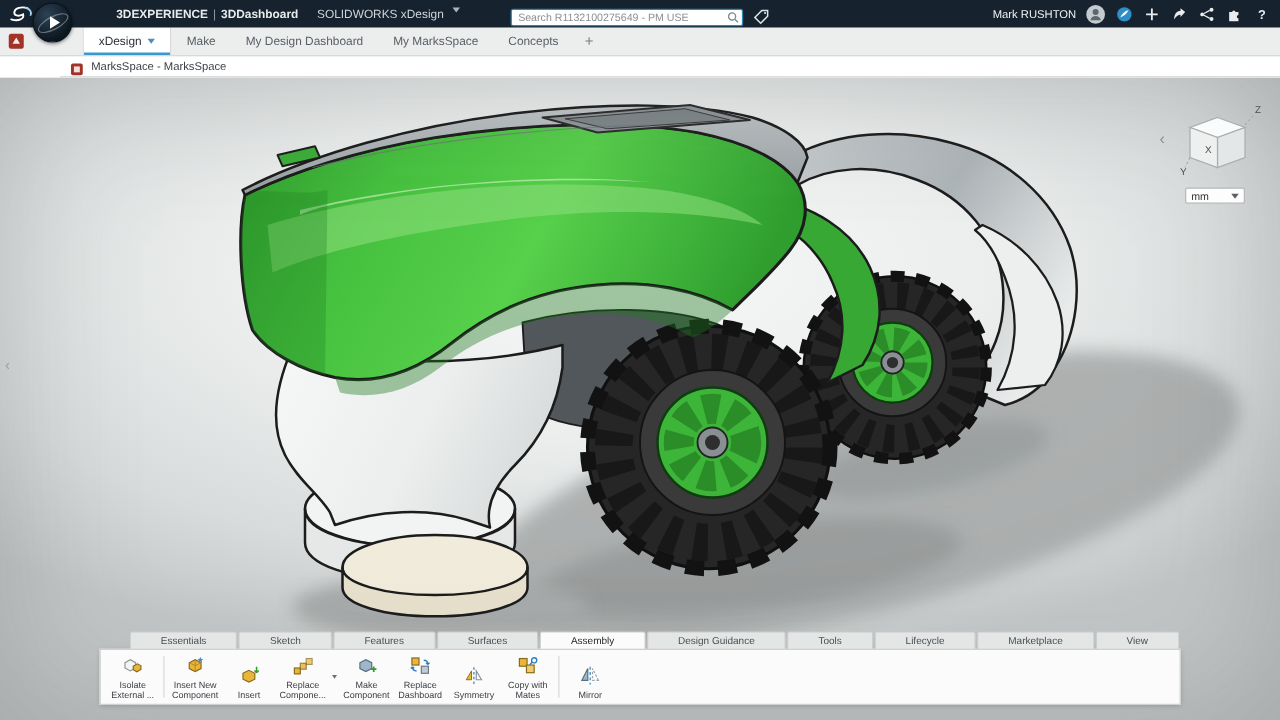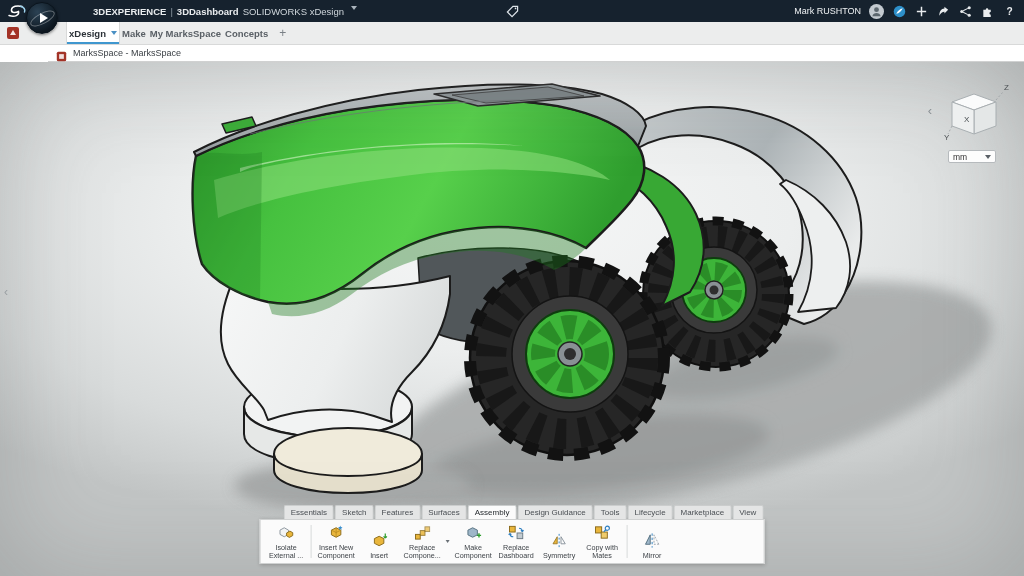--- a/index.html
+++ b/index.html
@@ -6,21 +6,21 @@
   html, body { margin:0; padding:0; width:1024px; height:576px; overflow:hidden;
     font-family:"Liberation Sans", sans-serif; background:#fff; position:relative; }
 
   
   .topbar { position:absolute; top:0; left:0; width:1024px; height:22px; background:#16222e;
     display:flex; align-items:center; color:#e9ecee; z-index:30; }
   .logo-3ds { margin-left:5px; display:flex; align-items:center; }
   .brand { margin-left:64px; display:flex; align-items:flex-start; gap:4px; font-size:9.5px; white-space:nowrap; }
   .brand .b { font-weight:bold; }
   .brand .sep { color:#8e9aa4; }
-  .brand .suffix { color:#cfd6db; margin-left:0; }
+  .brand .suffix { color:#cfd6db; margin-left:11px; }
   .caret-down { width:0; height:0; border-left:3px solid transparent; border-right:3px solid transparent;
     border-top:4px solid currentColor; display:inline-block; }
   .brand .caret-down { color:#aab4bc; margin-left:3px; }
 
   .play-badge { position:absolute; top:2px; left:26px; width:32px; height:32px; border-radius:50%;
     background:radial-gradient(circle at 35% 30%, #2c4254, #0c161f 72%);
     border:1px solid #0a141d; z-index:40; display:flex; align-items:center; justify-content:center;
     box-shadow:0 1px 3px rgba(0,0,0,.5); }
   .play-badge .orbit { position:absolute; width:27px; height:11px; border:1px solid rgba(255,255,255,.35);
     border-radius:50%; transform:rotate(-28deg); }
@@ -41,21 +41,21 @@
   .user-name { font-size:9px; color:#eef1f3; white-space:nowrap; }
   .avatar { width:15px; height:15px; border-radius:50%; background:#c3cad0; overflow:hidden;
     display:flex; align-items:center; justify-content:center; }
   .avatar svg { width:13px; height:13px; }
 
   
   .tabrow { position:absolute; top:22px; left:0; width:1024px; height:23px; background:#eceded;
     border-bottom:1px solid #d8d9d9; z-index:20; }
   .app-red-icon { position:absolute; left:6px; top:4px; width:14px; height:14px; }
   .tabs { margin-left:66px; display:flex; height:100%; align-items:stretch; }
-  .tab { padding:0 2px; font-size:9.5px; color:#5a6066; display:flex; align-items:center; cursor:default;font-weight:bold; }
+  .tab { padding:0 12px; font-size:9.5px; color:#5a6066; display:flex; align-items:center; cursor:default; }
   .tab.active { background:#fff; color:#2c3238; border-left:1px solid #d8d9d9; border-right:1px solid #d8d9d9;
     box-shadow:inset 0 -2px 0 #3f97cf; }
   .tab .caret-down { color:#4a90c4; margin-left:5px; }
   .tab-add { font-size:12px; color:#7a8086; padding:0 9px; display:flex; align-items:center; }
 
   
   .crumbrow { position:absolute; top:45px; left:0; width:1024px; height:17px; background:#fff;
     border-bottom:1px solid #d0d1d1; display:flex; align-items:center; z-index:10;margin-left:48px; }
   .crumb-icon { margin-left:8px; width:11px; height:11px; }
   .crumb-text { margin-left:6px; font-size:9px; color:#3c4146; }
@@ -72,21 +72,21 @@
   .cube-collapse { position:absolute; top:42px; right:92px; color:#8a9094; font-size:13px; line-height:1; }
   .unitbox { position:absolute; top:88px; right:28px; width:48px; height:13px; border:1px solid #b6babd;
     background:#fdfdfd; border-radius:2px; font-size:8.5px; color:#333; display:flex; align-items:center;
     justify-content:space-between; padding:0 4px; }
   .unitbox .caret-down { color:#5a6066; }
   .panel-collapse { position:absolute; top:224px; left:4px; color:#9aa0a3; font-size:12px; line-height:1; }
 
   
   .action-bar { position:absolute; left:50%; bottom:12px; transform:translateX(-50%); z-index:15; }
   .ab-tabs { display:flex; margin-left:24px; }
-  .ab-tab { font-size:8px; padding:2px 6px; background:#e4e5e5; border:1px solid #cbcdcd; border-bottom:none;
+  .ab-tab { font-size:8px; padding:2px 24px; background:#e4e5e5; border:1px solid #cbcdcd; border-bottom:none;
     color:#4a4f54; border-radius:2px 2px 0 0; margin-right:1px; white-space:nowrap; }
   .ab-tab.active { background:#fbfbfb; color:#1f2428; }
   .ab-buttons { display:flex; align-items:stretch; background:#fbfbfb; border:1px solid #cfd1d1;
     box-shadow:0 1px 4px rgba(0,0,0,.22); padding:2px 4px; }
   .ab-btn { width:43px; display:flex; flex-direction:column; align-items:center; padding:2px 1px 1px;
     font-size:7.2px; line-height:1.12; text-align:center; color:#3a3f44;justify-content:flex-end; }
   .ab-btn svg { width:17px; height:17px; margin-bottom:1px; }
   .ab-sep { width:1px; background:#d8dada; margin:3px 3px; }
   .ab-dot { width:8px; display:flex; align-items:center; justify-content:center; color:#6a7076; }
   .ab-dot .caret-down { border-left-width:2.5px; border-right-width:2.5px; border-top-width:3.5px; }
@@ -103,20 +103,29 @@
   </span>
   <div class="brand">
     <span class="b">3DEXPERIENCE</span>
     <span class="sep">|</span>
     <span class="b">3DDashboard</span>
     <span class="suffix">SOLIDWORKS xDesign</span>
     <span class="caret-down"></span>
   </div>
 
   <div class="search-wrap">
+    <div class="search-box">
+      <input type="text" placeholder="Search R1132100275649 - PM USE" style="">
+      <span class="mag">
+        <svg viewBox="0 0 12 12">
+            <circle cx="5" cy="5" r="3.4" fill="none" stroke="#7a8b97" stroke-width="1.3"></circle>
+            <path d="M7.6 7.6 L10.6 10.6" stroke="#7a8b97" stroke-width="1.3"></path>
+          </svg>
+      </span>
+    </div>
     <span class="tb-icon">
       <svg viewBox="0 0 14 14">
           <path d="M7.5 1.5 H12.5 V6.5 L6.5 12.5 L1.5 7.5 Z" fill="none" stroke="#dfe5ea" stroke-width="1.3"></path>
           <circle cx="10.3" cy="3.7" r="0.9" fill="#dfe5ea"></circle>
         </svg>
     </span>
   </div>
 
   <div class="top-right">
     <span class="user-name">Mark RUSHTON</span>
@@ -173,20 +182,21 @@
 <div class="tabrow">
   <span class="app-red-icon">
     <svg viewBox="0 0 14 14">
         <rect x="1" y="1" width="12" height="12" rx="2" fill="#a33327"></rect>
         <path d="M4 9 L7 4 L10 9 Z" fill="#fff" opacity="0.9"></path>
       </svg>
   </span>
   <div class="tabs">
       <div class="tab active">xDesign<span class="caret-down"></span></div>
       <div class="tab">Make</div>
+      <div class="tab">My Design Dashboard</div>
       <div class="tab">My MarksSpace</div>
       <div class="tab">Concepts</div>
       <div class="tab-add">+</div>
     </div>
 </div>
 
 <div class="crumbrow">
   <span class="crumb-icon">
     <svg viewBox="0 0 14 14">
         <rect x="1" y="1" width="12" height="12" rx="2" fill="#a33327"></rect>

